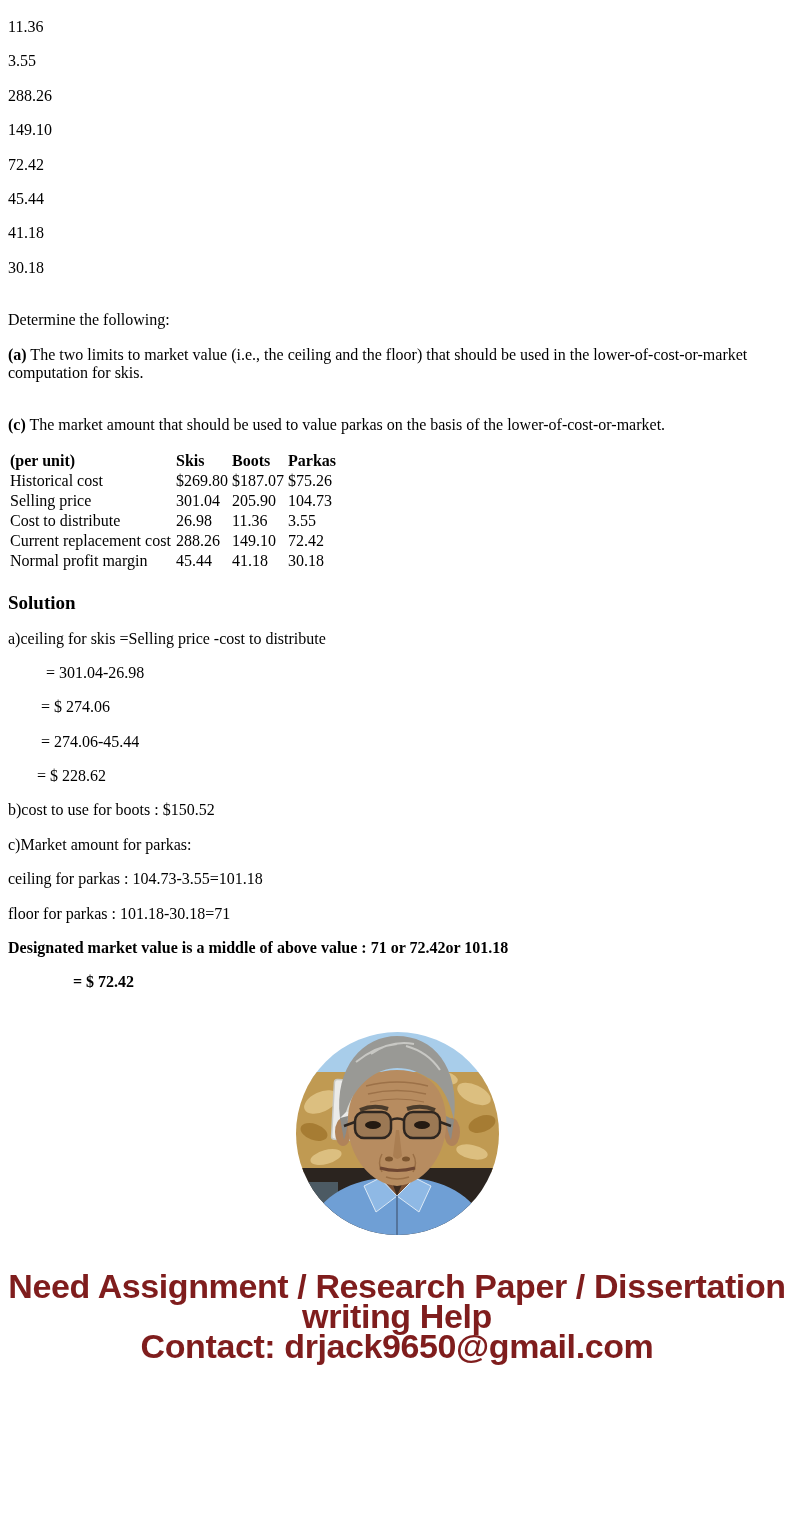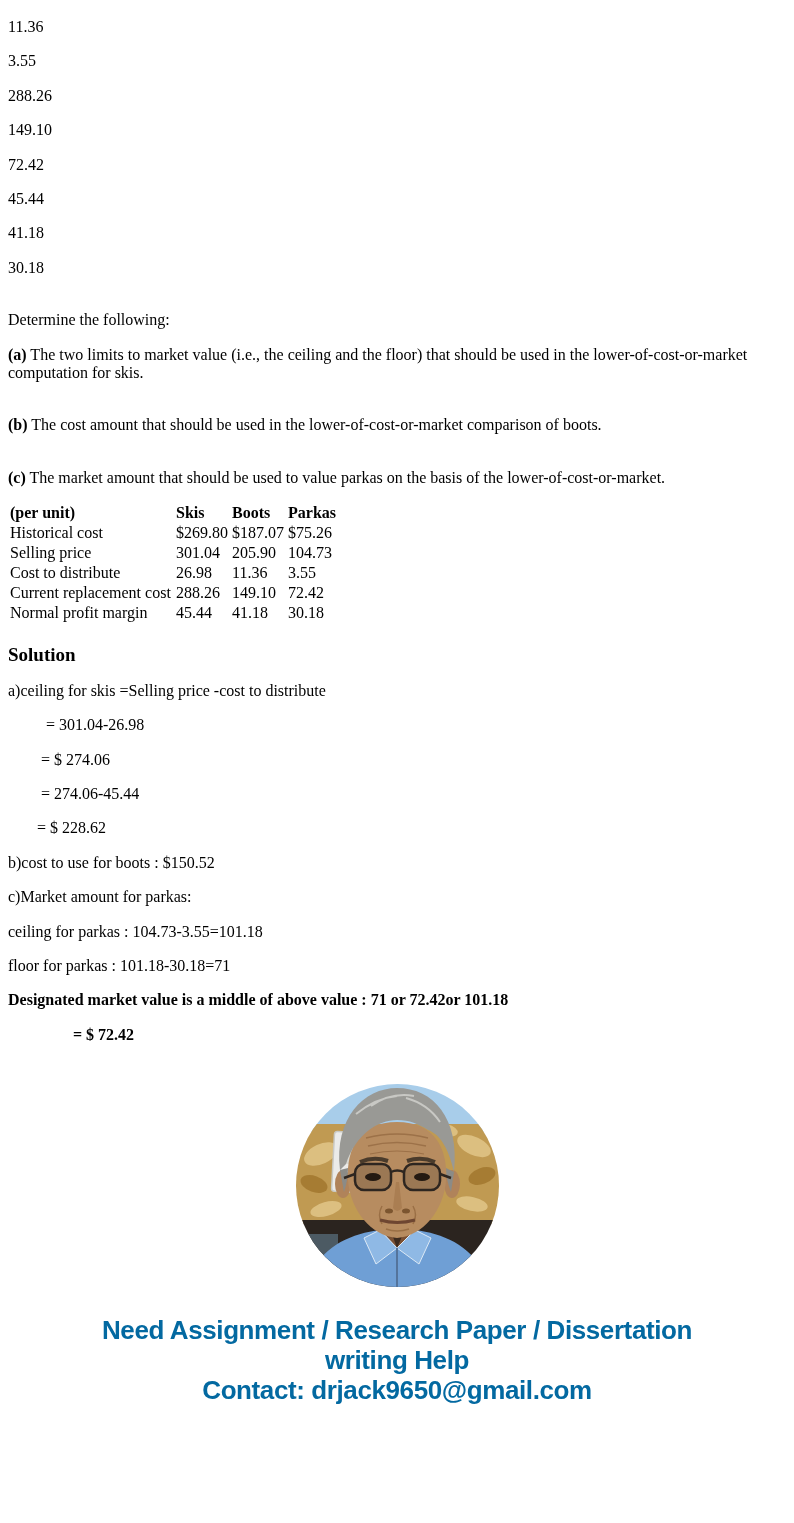--- a/index.html
+++ b/index.html
@@ -21,44 +21,43 @@
     vertical-align:top;white-space:nowrap;
   }
   table.cost th{font-weight:bold;}
   table.cost .c1{min-width:162px;margin-top:32px;}
   table.cost .c2{min-width:52px;}
   table.cost .c3{min-width:50px;}
   h3.sol{font-size:19px;font-weight:bold;margin:21px 0 16px 0;line-height:1.15;}
   .avatar-wrap{margin-top:40px;text-align:center;}
   .avatar{width:203px;height:203px;display:inline-block;vertical-align:top;}
   .footer{
-    margin-top:28px;text-align:center;
+    margin-top:36px;text-align:center;
     font-family:"Liberation Sans", sans-serif;font-weight:bold;
-    font-size:26px;line-height:30px;letter-spacing:-0.4px;color:#0369a1;
+    font-size:34px;line-height:30px;letter-spacing:-0.4px;color:#7f1d1d;
   }
 </style>
 </head>
 <body>
 
 <div class="doc">
 
   <p>11.36</p>
   <p>3.55</p>
   <p>288.26</p>
   <p>149.10</p>
   <p>72.42</p>
   <p>45.44</p>
   <p>41.18</p>
   <p>30.18</p>
 
   <p class="gap">Determine the following:</p>
 
   <p><b>(a)</b><span> The two limits to market value (i.e., the ceiling and the floor) that should be used in the lower-of-cost-or-market computation for skis.</span></p>
 
-  <p class="gap"><b>(b)</b><span> The cost amount that should be used in the lower-of-cost-or-market comparison of boots.</span></p>
 
   <p class="gap"><b>(c)</b><span> The market amount that should be used to value parkas on the basis of the lower-of-cost-or-market.</span></p>
 
   <table class="cost">
     <tbody>
       <tr>
         <th class="c1">(per unit)</th>
         <th class="c2">Skis</th>
         <th class="c3">Boots</th>
         <th>Parkas</th>

